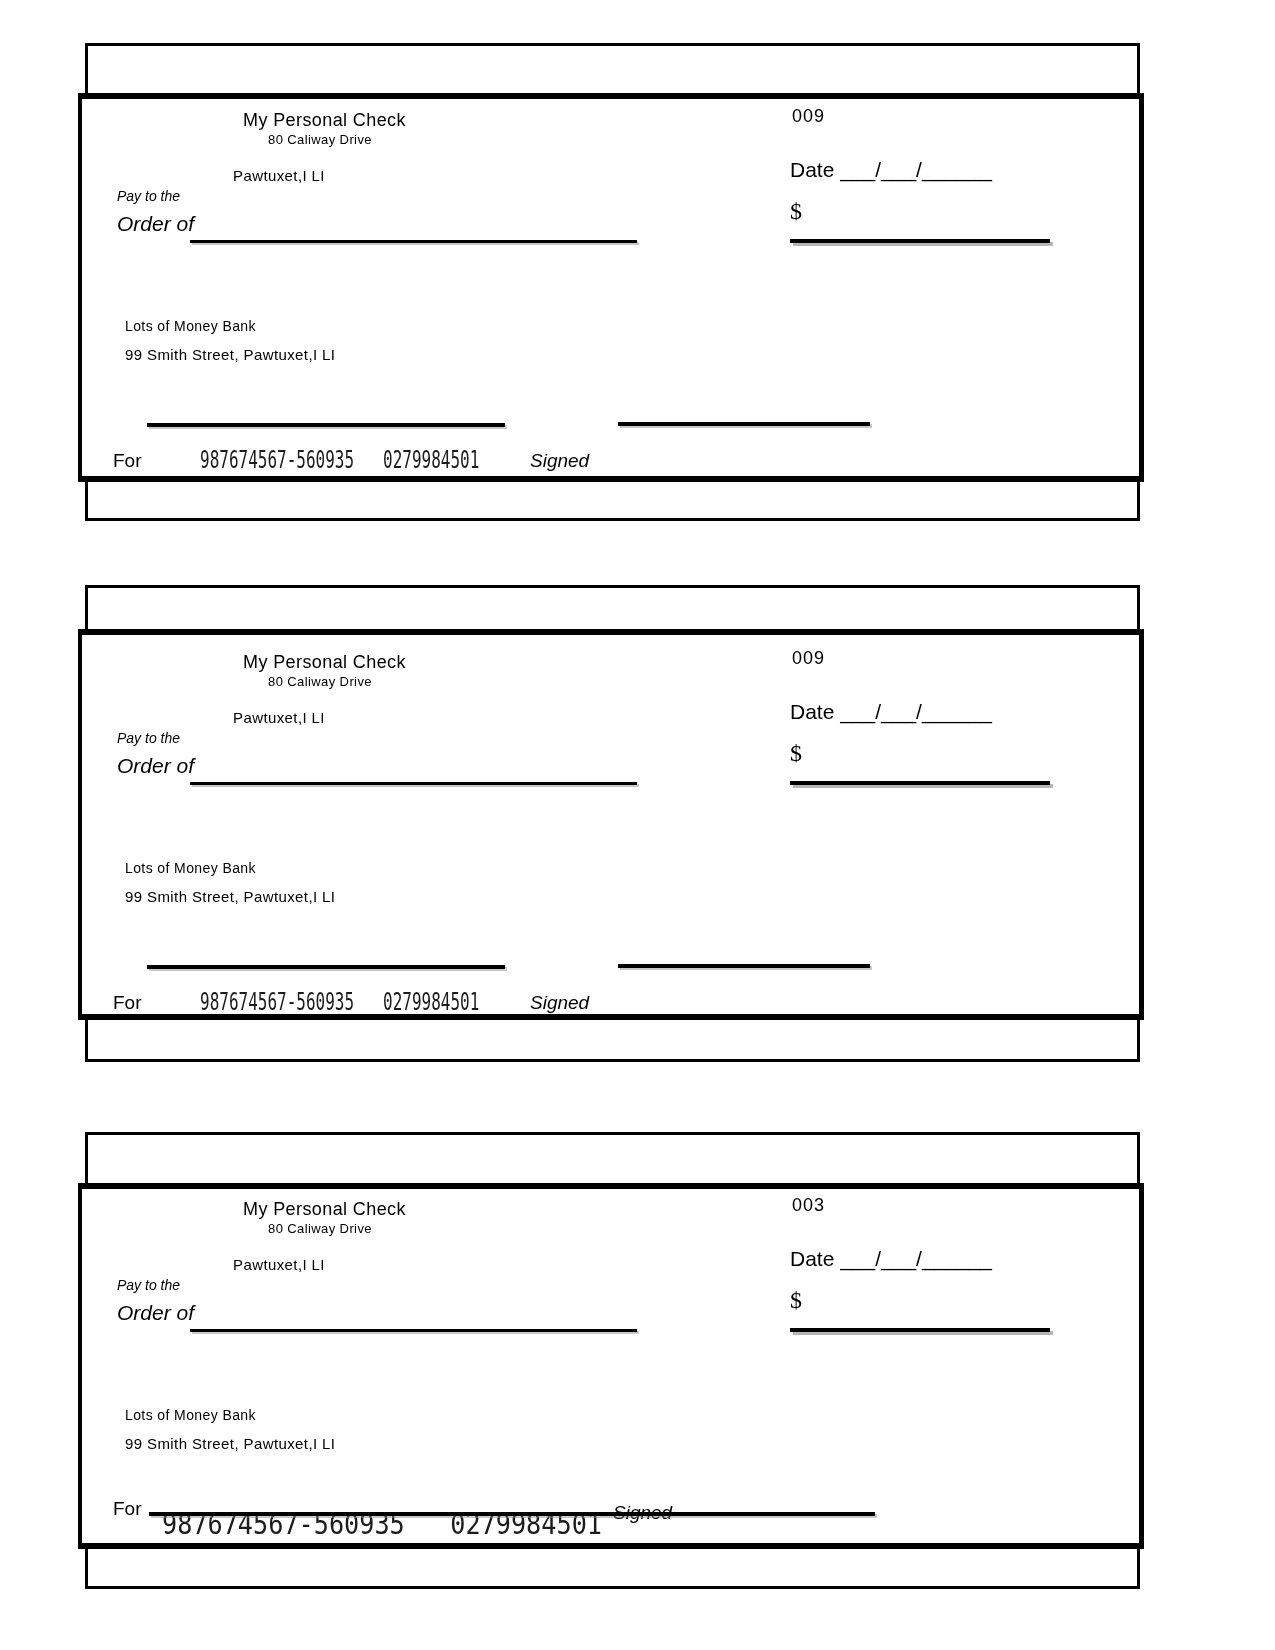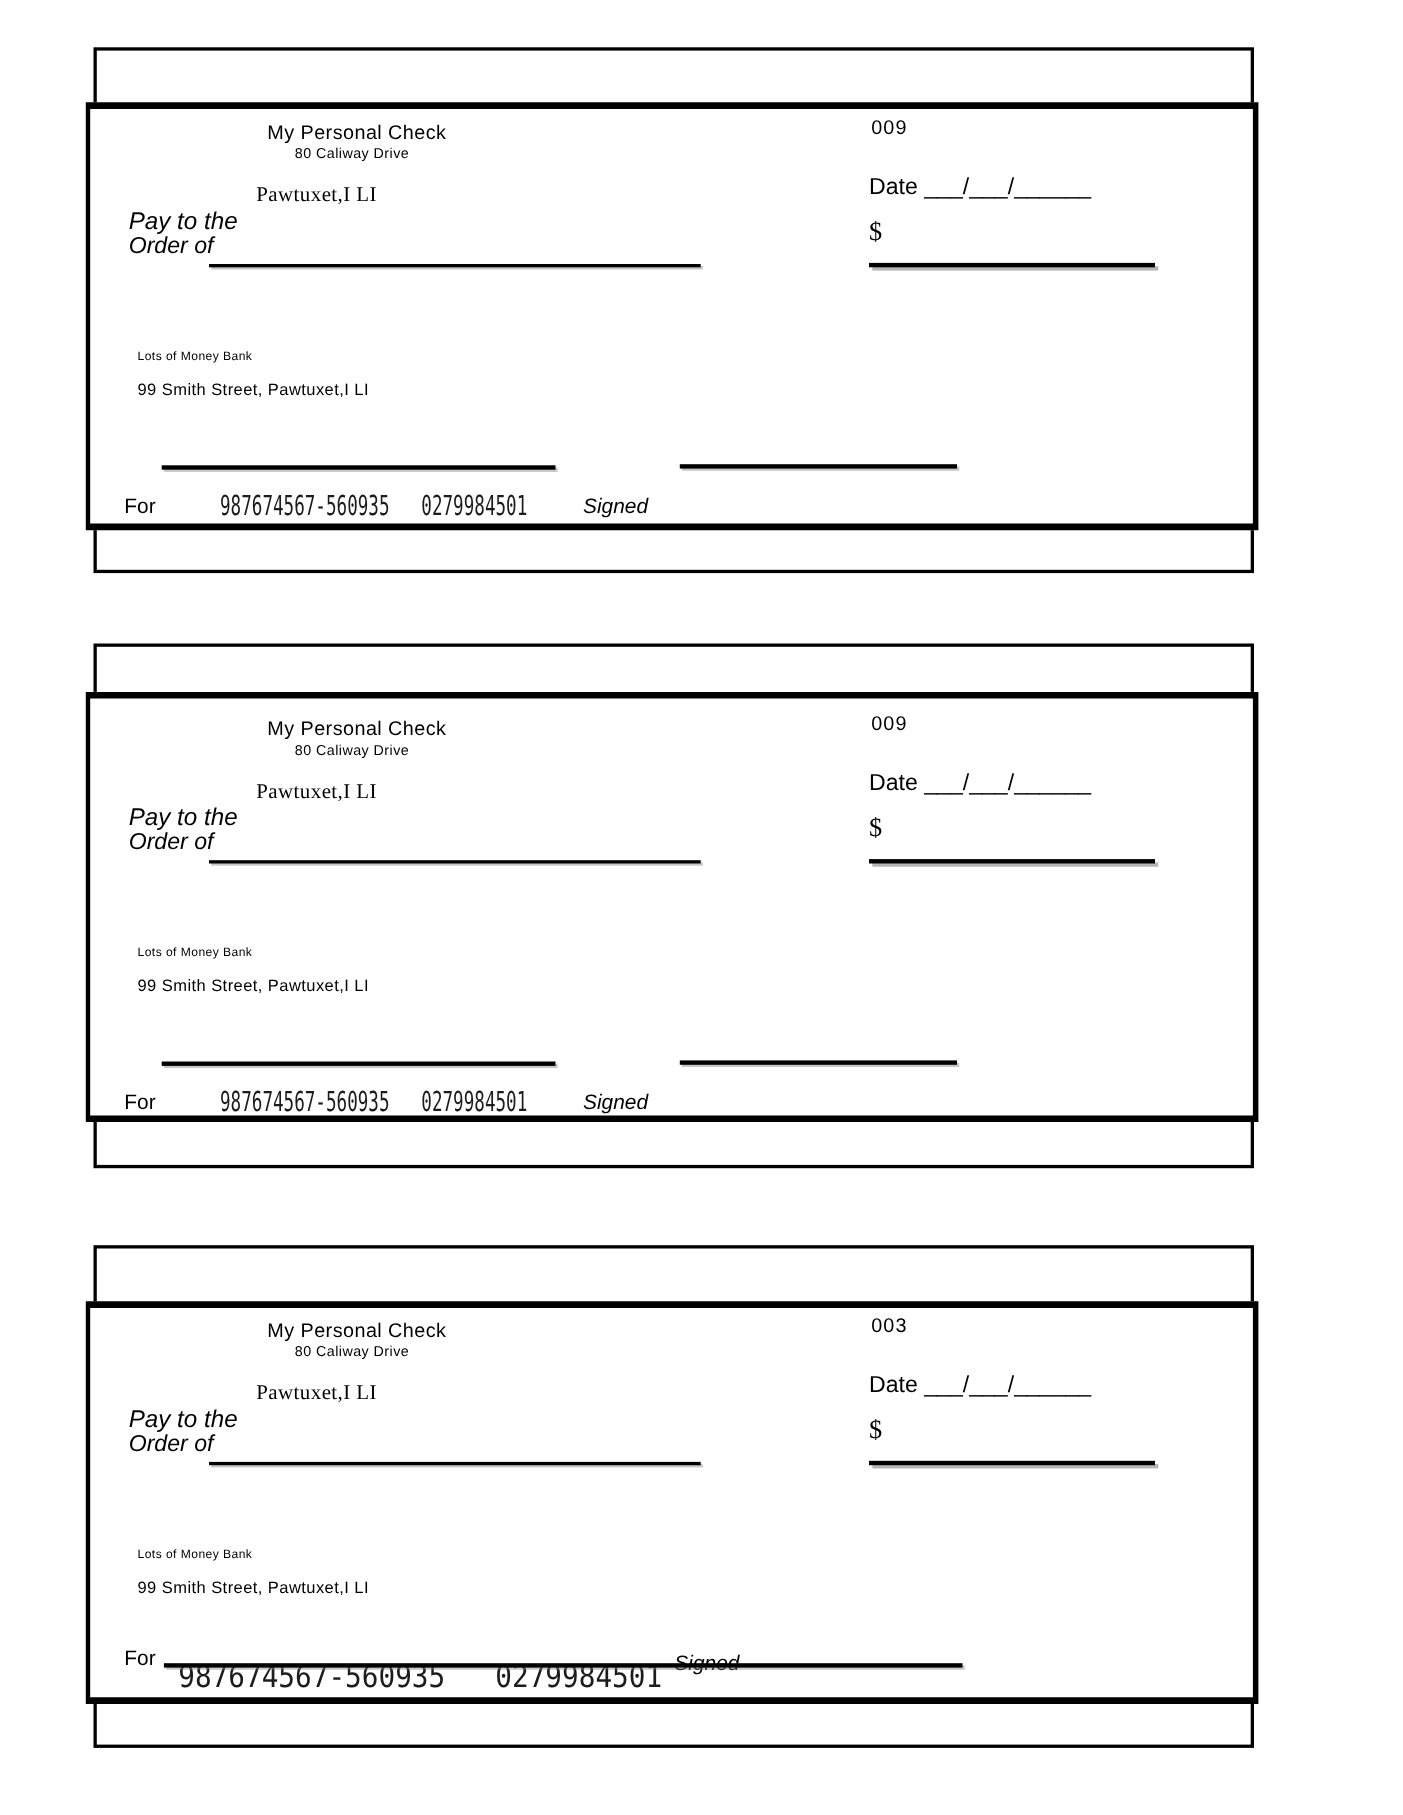--- a/index.html
+++ b/index.html
@@ -21,34 +21,34 @@
         border-top:6px solid #000;border-bottom:6px solid #000;
         border-left:4px solid #000;border-right:5px solid #000;}
   .u1 .body{top:50px;height:389px;}
   .u2 .body{top:44px;height:391px;}
   .u3 .body{top:51px;height:366px;}
 
   .t{position:absolute;white-space:pre;line-height:1.15;}
 
   .payer-name{left:243px;top:67px;font-size:18px;letter-spacing:.4px;}
   .payer-addr{left:240px;top:90px;font-size:13px;letter-spacing:.4px;margin-left:28px;}
-  .payer-city{left:233px;top:124px;font-size:19px;letter-spacing:.4px;font-family:Liberation Serif, serif;}
+  .payer-city{left:233px;top:124px;font-size:15px;letter-spacing:.4px;}
 
-  .payto1{left:117px;top:145px;font-size:22px;font-style:italic;}
+  .payto1{left:117px;top:145px;font-size:14px;font-style:italic;}
   .payto2{left:117px;top:169px;font-size:21px;font-style:italic;}
   .payee-line{position:absolute;left:190px;top:197px;width:447px;height:3px;background:#000;
               box-shadow:2px 2px 0 rgba(130,130,130,.45);}
 
   .chk-num{left:792px;top:63px;font-size:18px;letter-spacing:1px;}
   .date-line{left:790px;top:115px;font-size:21px;}
   .dollar{left:790px;top:155px;font-size:24px;font-family:"Liberation Serif", serif;}
   .amount-line{position:absolute;left:790px;top:196px;width:260px;height:4px;background:#000;
                box-shadow:3px 3px 0 rgba(120,120,120,.55);}
 
-  .bank-name{left:125px;top:275px;font-size:11px;letter-spacing:.4px;}
+  .bank-name{left:125px;top:275px;font-size:14px;letter-spacing:.4px;}
   .bank-addr{left:125px;top:303px;font-size:15px;letter-spacing:.4px;}
 
   .for-line{position:absolute;left:147px;top:380px;width:358px;height:4px;background:#000;
             box-shadow:2px 2px 0 rgba(130,130,130,.45);}
   .signed-line{position:absolute;left:618px;top:379px;width:252px;height:4px;background:#000;
                box-shadow:2px 2px 0 rgba(130,130,130,.45);}
 
   .for-label{left:113px;top:407px;font-size:19px;}
   .micr{left:200px;top:403px;font-size:25px;font-family:"DejaVu Sans Mono", monospace;
         transform:scaleX(.64);transform-origin:left top;color:#1c1c1c;}

